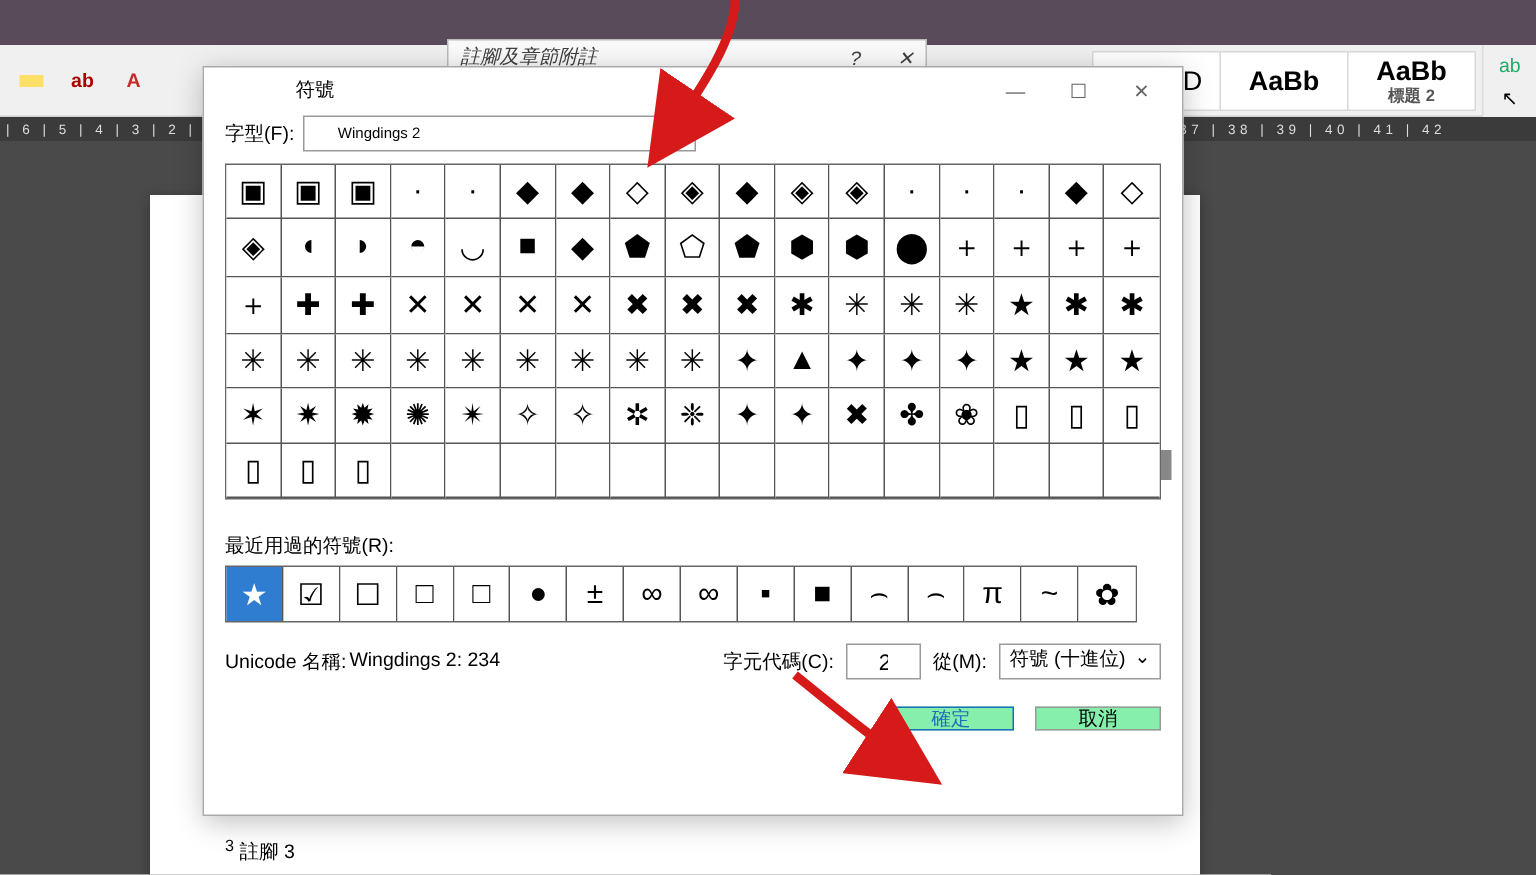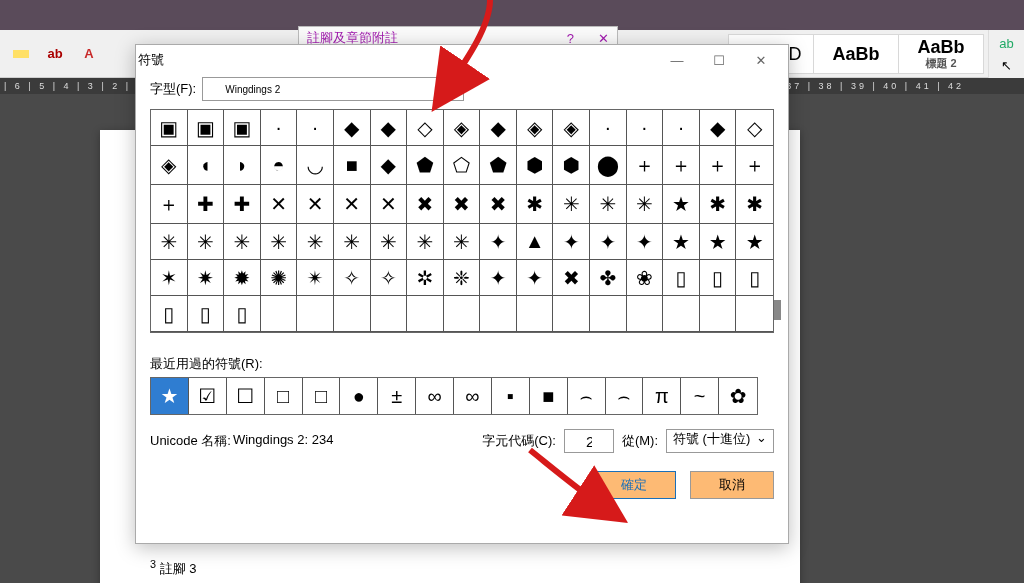--- a/index.html
+++ b/index.html
@@ -51,32 +51,32 @@
   .paper {
     position: absolute; top: 130px; left: 100px; width: 700px; height: 500px;
     background: #fff; box-shadow: 0 2px 8px rgba(0,0,0,0.3);
   }
 
   
   .fe-dialog {
     position: absolute; left: 298px; top: 26px; width: 320px; height: 24px;
     background: #fafafa; border: 1px solid #bbb;
     display: flex; align-items: center; justify-content: space-between;
-    padding: 0 8px; font-size: 13px; color: #a21caf;
+    padding: 0 8px; font-size: 13px; color: #404040; font-style: italic;
   }
 
   
   .sym-dialog {
     position: absolute; left: 135px; top: 44px; width: 654px; height: 500px;
     background: #fff; border: 1px solid #aaa; box-shadow: 0 4px 18px rgba(0,0,0,0.25);
     display: flex; flex-direction: column;
   }
   .sym-title {
     height: 30px; display: flex; align-items: center; justify-content: space-between;
-    padding: 0 6px 0 2px; font-size: 13px;
+    padding: 0 6px 0 21px; font-size: 13px; margin-left: 40px;
   }
   .sym-winbtns { display: flex; gap: 0; }
   .sym-winbtns .wb {
     width: 42px; height: 28px; display: flex; align-items: center; justify-content: center;
     color: #666;
   }
   .sym-body { padding: 2px 14px 10px 14px; flex: 1; display: flex; flex-direction: column; }
   .font-row { display: flex; align-items: center; gap: 6px; margin-bottom: 6px; }
   .font-row label { font-size: 13px; }
   .font-select {
@@ -117,21 +117,21 @@
   }
   .from-select {
     width: 108px; height: 24px; border: 1px solid #999; display: flex;
     justify-content: space-between; padding: 0 6px; font-size: 13px;
     background: #fff;
   }
   .btn-row {
     display: flex; justify-content: flex-end; gap: 14px; margin-top: 18px;
   }
   .btn {
-    min-width: 84px; height: 28px; border: 1px solid #999; background: #fdba74;
+    min-width: 84px; height: 16px; border: 1px solid #999; background: #86efac;
     display: flex; align-items: center; justify-content: center; font-size: 13px;
   }
   .btn.primary { border: 1.5px solid #1a6fb8; color: #1a6fb8; }
   
   .arrow-svg { position: absolute; inset: 0; pointer-events: none; }
 
   
   .hl-yellow { background: #ffe066; width: 16px; height: 8px; display: inline-block; }
   .char-a { color: #c82a2a; font-weight: bold; }
 </style>

